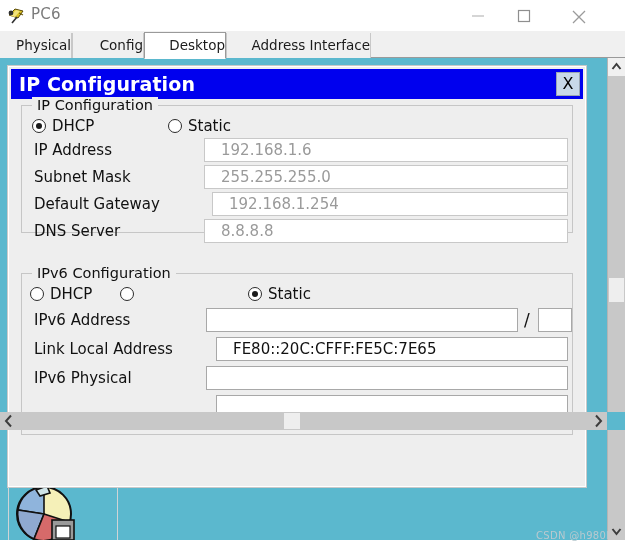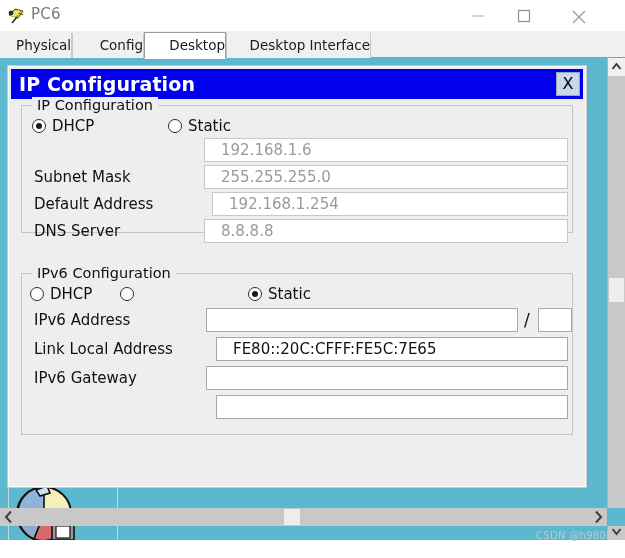--- a/index.html
+++ b/index.html
@@ -5,21 +5,21 @@
   html, body {
     margin: 0; padding: 0;
     width: 625px; height: 558px;
     overflow: hidden;
     background: #ffffff;
     font-family: "DejaVu Sans", sans-serif;
   }
 
   #root {
     position: relative;
-    width: 625px; height: 526px;
+    width: 625px; height: 430px;
     background: #be185d;
   }
 
   
   .titlebar {
     position: absolute; left: 0; top: 0;
     width: 625px; height: 31px;
     background: #ffffff;
   }
   .tb-icon {
@@ -299,21 +299,21 @@
       <svg width="16" height="16" viewBox="0 0 16 16">
         <path d="M2 2 L14 14 M14 2 L2 14" stroke="#9b9b9b" stroke-width="1.3"></path>
       </svg>
     </div>
   </div>
 
   <div class="tabstrip">
     <div class="tab tab-0">Physical</div>
     <div class="tab tab-1">Config</div>
     <div class="tab tab-2 active">Desktop</div>
-    <div class="tab tab-3">Desktop Interface</div>
+    <div class="tab tab-3">Address Interface</div>
   </div>
 
   <div class="backdrop">
     <div class="bd-label" style="left:156px; top:414px;">Dialer</div>
     <div class="bd-label" style="left:272px; top:414px;">Editor</div>
     <div class="bd-label" style="left:500px; top:414px;">Firewall</div>
 
     <div class="bd-tile" style="left:8px; top:423px; width:110px; height:60px;"></div>
     <div class="bd-pie" style="left:14px; top:426px;">
       <svg width="66" height="60" viewBox="0 0 66 60">
@@ -342,28 +342,29 @@
       <div class="radio-row" style="left:0; top:8px; height:22px; width:100%;">
         <span class="radio on" style="left:10px; top:2px; position:absolute;">
           <span class="dot"></span><span class="lbl">DHCP</span>
         </span>
         <span class="radio" style="left:146px; top:2px; position:absolute;">
           <span class="dot"></span><span class="lbl">Static</span>
         </span>
       </div>
 
       <div class="frow" style="top:32px;">
+        <span class="flabel">IP Address</span>
         <span class="finput disabled" style="left:182px; top:0; width:364px;">192.168.1.6</span>
       </div>
       <div class="frow" style="top:59px;">
         <span class="flabel">Subnet Mask</span>
         <span class="finput disabled" style="left:182px; top:0; width:364px;">255.255.255.0</span>
       </div>
       <div class="frow" style="top:86px;">
-        <span class="flabel">Default Address</span>
+        <span class="flabel">Default Gateway</span>
         <span class="finput disabled" style="left:190px; top:0; width:356px;">192.168.1.254</span>
       </div>
       <div class="frow" style="top:113px;">
         <span class="flabel">DNS Server</span>
         <span class="finput disabled" style="left:182px; top:0; width:364px;">8.8.8.8</span>
       </div>
     </div>
 
     <div class="group" id="group-ipv6">
       <div class="group-title">IPv6 Configuration</div>
@@ -385,21 +386,21 @@
         <span class="finput" style="left:184px; top:0; width:312px;"></span>
         <span class="slash" style="left:502px; top:2px;">/</span>
         <span class="finput" style="left:516px; top:0; width:32px;"></span>
       </div>
 
       <div class="frow" style="top:63px;">
         <span class="flabel">Link Local Address</span>
         <span class="finput" style="left:194px; top:0; width:352px;">FE80::20C:CFFF:FE5C:7E65</span>
       </div>
       <div class="frow" style="top:92px;">
-        <span class="flabel">IPv6 Gateway</span>
+        <span class="flabel">IPv6 Physical</span>
         <span class="finput" style="left:184px; top:0; width:362px;"></span>
       </div>
       <div class="frow" style="top:121px;">
         <span class="finput" style="left:194px; top:0; width:352px;"></span>
       </div>
     </div>
   </div>
 
   <div class="vscroll">
     <div class="arrow-up">

